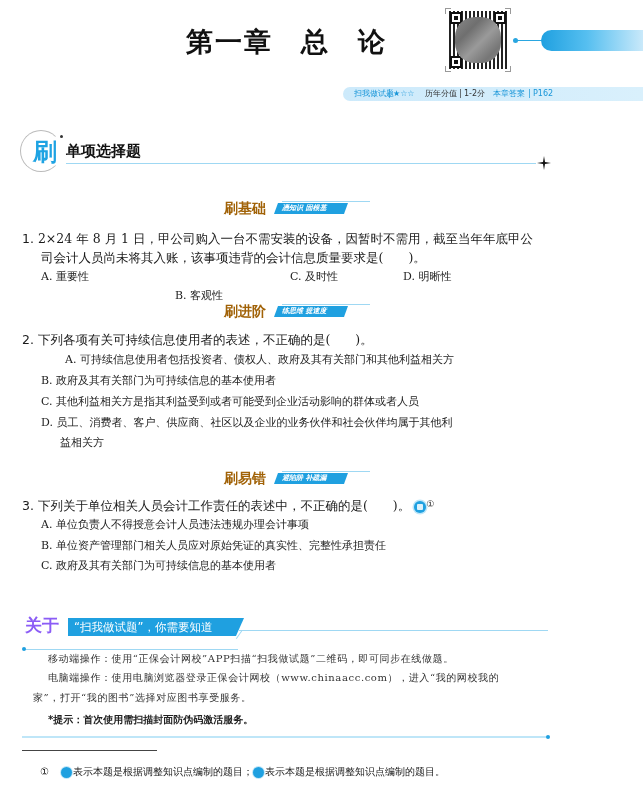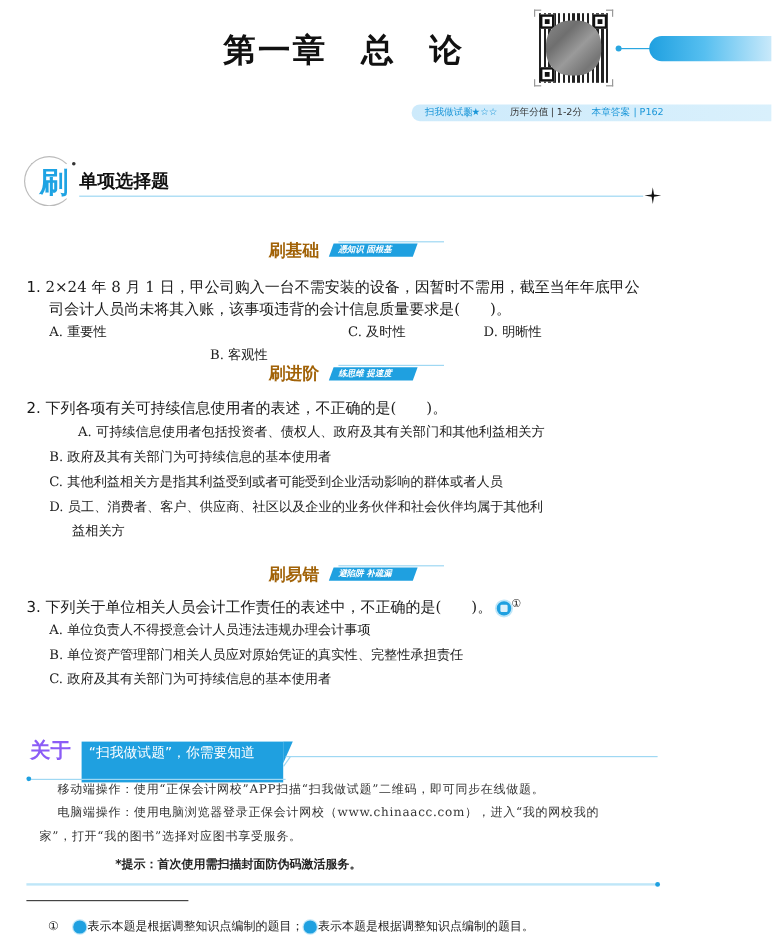--- a/index.html
+++ b/index.html
@@ -58,30 +58,30 @@
   .q .num { font-family:"DejaVu Sans", sans-serif; }
   .opt { position:absolute; font-size:11px; line-height:18px; white-space:nowrap; color:#222; }
   .opt .ol { font-family:"DejaVu Serif", serif; }
 
   .badge-new { display:inline-block; width:12px; height:12px; border-radius:50%; background:#1fa0e0; vertical-align:middle; position:relative; margin-left:4px; box-shadow:0 0 0 1.5px #bfe6f8; }
   .badge-new::after { content:""; position:absolute; left:3px; top:3px; width:6px; height:6px; background:#fff; border-radius:1px; opacity:.85; }
   .sup { font-size:9px; vertical-align:top; position:relative; top:-2px; }
 
   .about-head { position:absolute; left:25px; top:614px; }
   .about-head .k { position:absolute; left:0; top:0; font-family:"DejaVu Serif", serif; font-weight:bold; font-size:17px; color:#8b5cf6; white-space:nowrap; }
-  .about-head .banner { position:absolute; left:43px; top:4px; width:168px; height:34px; background:#1fa0e0;text-align:right; }
+  .about-head .banner { position:absolute; left:43px; top:4px; width:168px; height:18px; background:#1fa0e0;text-align:right; }
   .about-head .banner span { position:absolute; left:6px; top:2px; font-family:"DejaVu Sans", sans-serif; font-size:11.5px; color:#fff; white-space:nowrap; }
   .about-head .tip { position:absolute; left:211px; top:4px; width:0; height:0; border-left:8px solid #1fa0e0; border-bottom:18px solid transparent; }
   .about-rule-top { position:absolute; left:238px; top:630px; width:310px; height:1px; background:#9fd8f3; }
   .about-rule-diag { position:absolute; left:232px; top:630px; width:10px; height:1px; background:#9fd8f3; transform:rotate(-55deg); transform-origin:right; }
   .about-rule-under { position:absolute; left:24px; top:649px; width:214px; height:1px; background:#9fd8f3; }
   .about-dot-l { position:absolute; left:22px; top:647px; width:4px; height:4px; border-radius:50%; background:#1fa0e0; }
 
   .about-text { position:absolute; font-size:10px; line-height:16px; white-space:nowrap; color:#333; letter-spacing:0.6px; }
-  .about-tip { position:absolute; left:48px; top:713px; font-family:"DejaVu Sans", sans-serif; font-weight:bold; font-size:10px; color:#222; white-space:nowrap;margin-left:48px; }
+  .about-tip { position:absolute; left:48px; top:713px; font-family:"DejaVu Sans", sans-serif; font-weight:bold; font-size:10px; color:#222; white-space:nowrap; }
   .about-rule-bottom { position:absolute; left:22px; top:736px; width:526px; height:2px; background:#bfe6f8; }
   .about-dot-r { position:absolute; left:546px; top:735px; width:4px; height:4px; border-radius:50%; background:#1fa0e0; }
 
   .footnote-rule { position:absolute; left:22px; top:750px; width:135px; height:1px; background:#444; }
   .footnote { position:absolute; left:40px; top:765px; font-size:10px; white-space:nowrap; color:#222; }
   .footnote .fn-icon { display:inline-block; width:11px; height:11px; border-radius:50%; background:#1fa0e0; vertical-align:middle; margin:0 1px 0 0; box-shadow:0 0 0 1px #bfe6f8; }
   .footnote .fn-mark { margin-right:12px; }
 </style>
 </head>
 <body>

